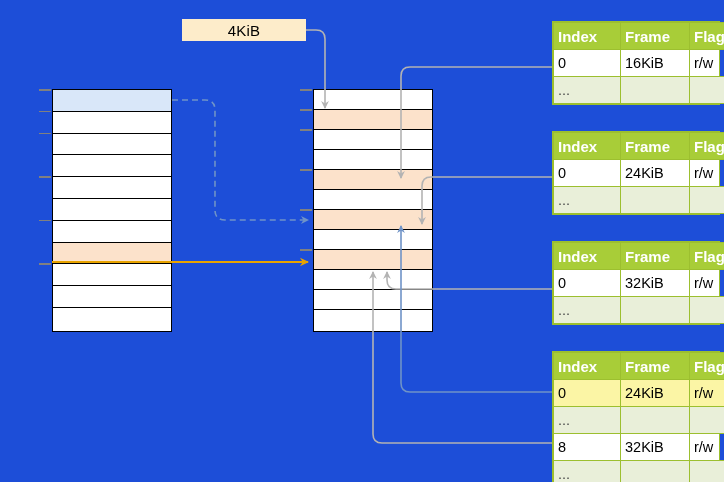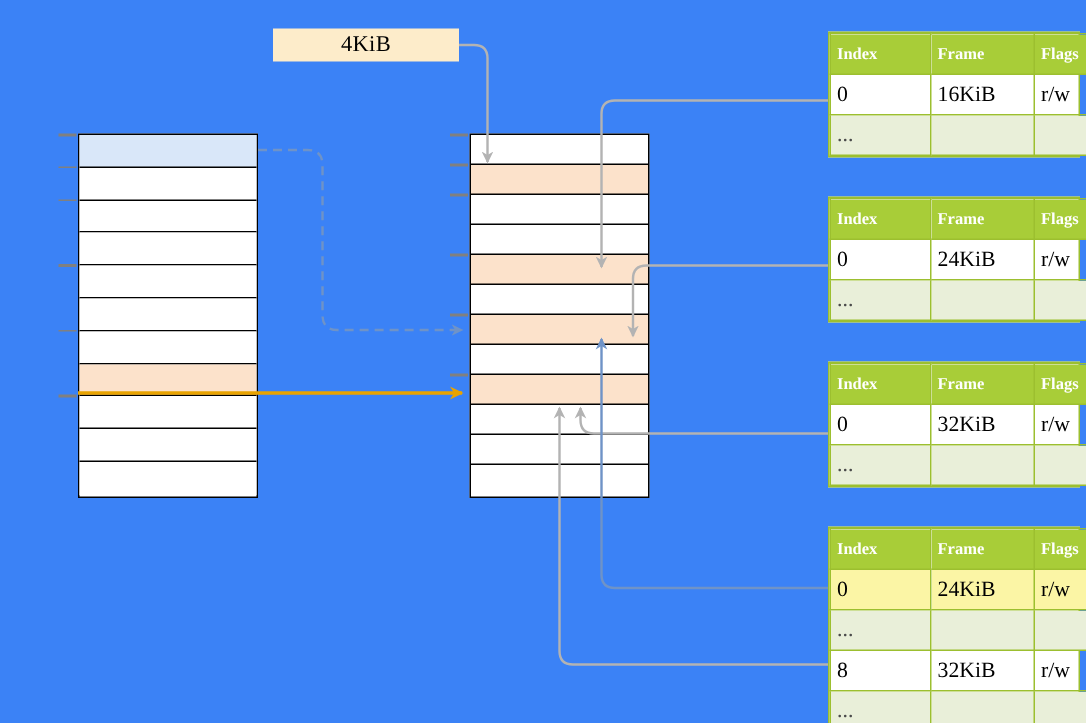--- a/index.html
+++ b/index.html
@@ -4,23 +4,23 @@
 <style>
   html, body {
     margin: 0;
     padding: 0;
     background: #000000;
   }
   #canvas {
     position: relative;
     width: 724px;
     height: 482px;
-    background: #3b82f6;
+    background: #1d4ed8;
     overflow: hidden;
-    font-family: Liberation Serif, serif;
+    font-family: Liberation Sans, sans-serif;
   }
 
   
   .memtable {
     position: absolute;
     box-sizing: border-box;
     border: 1.5px solid #000000;
     background: #ffffff;
   }
   .memrow {
@@ -75,21 +75,21 @@
     text-align: left;
     font-weight: normal;
     color: #000000;
     overflow: hidden;
     white-space: nowrap;
   }
   .ptable th {
     background: #a8cd38;
     color: #ffffff;
     font-weight: bold;
-    font-size: 11px;
+    font-size: 15px;
   }
   .ptable td.ellipsis-row,
   .ptable tr.ellipsis td {
     background: #e9efd9;
     color: #4a4a4a;
   }
   .ptable td.hl { background: #fbf5a5; }
   .col-index { width: 58px; }
   .col-frame { width: 60px; }
   .col-flags { width: 48px; }

